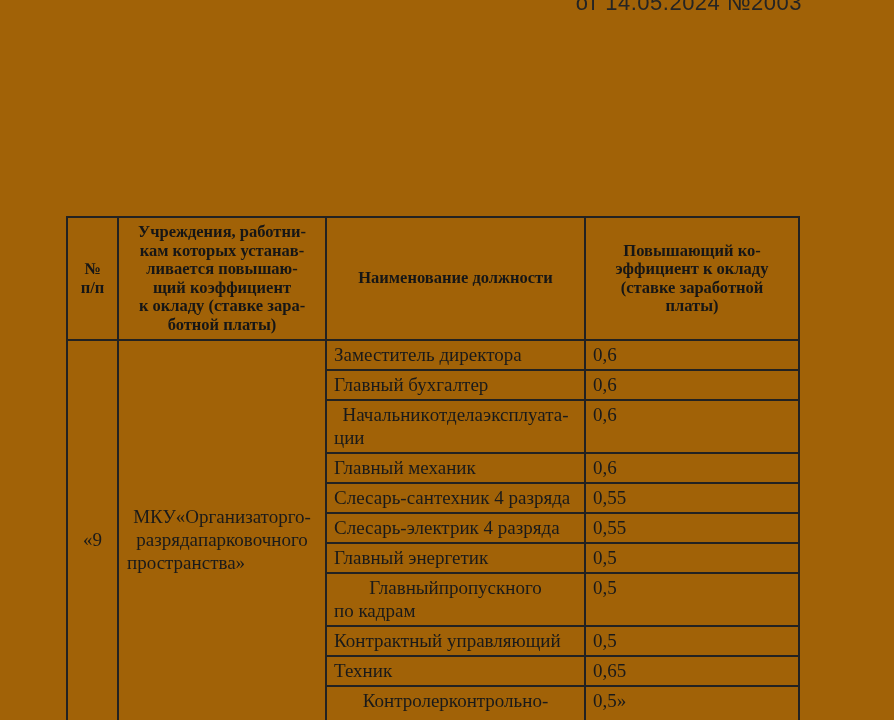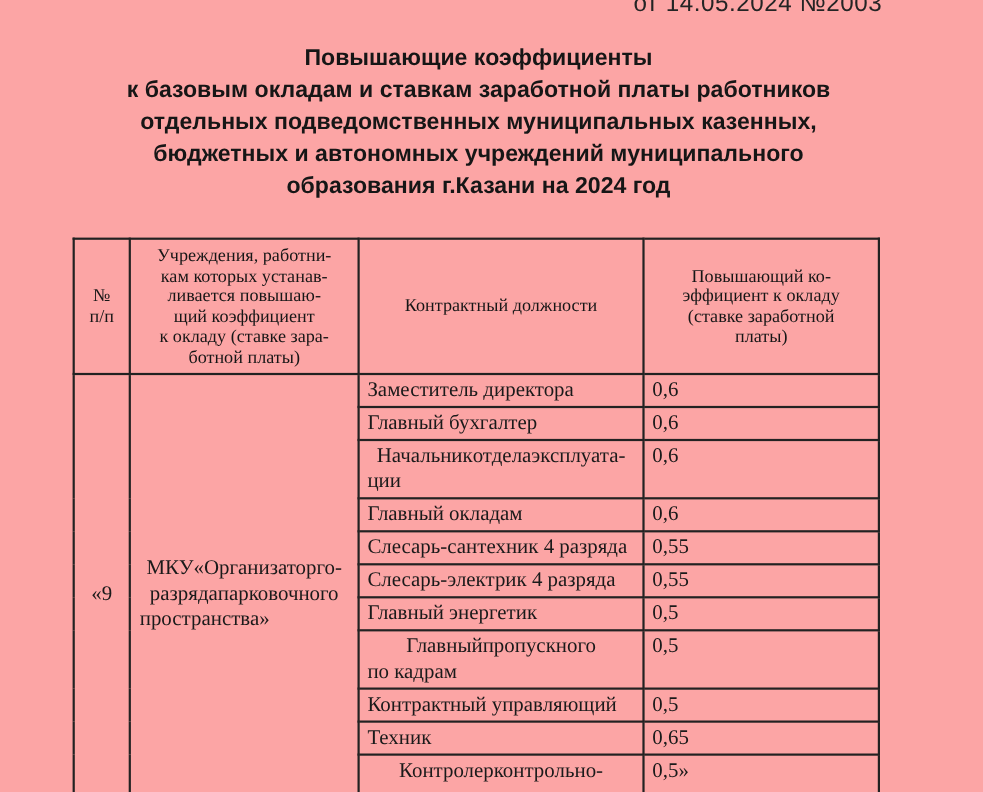--- a/index.html
+++ b/index.html
@@ -9,21 +9,21 @@
     height: 720px;
     background: #ffffff;
     overflow: hidden;
     font-family: "Liberation Serif", serif;
     color: #1a1a1a;
   }
   .page {
     position: relative;
     width: 894px;
     height: 720px;
-    background: #fca5a5;
+    background: #a16207;
   }
   .date-line {
     position: absolute;
     top: -10px;
     right: 92px;
     font-family: "Liberation Sans", sans-serif;
     font-size: 22px;
     font-weight: 400;
     letter-spacing: 0.5px;
     color: #242424;
@@ -48,21 +48,21 @@
     top: 216px;
     width: 732px;
     border-collapse: collapse;
     table-layout: fixed;
   }
   .coef-table th, .coef-table td {
     border: 2px solid #222222;
   }
   .coef-table th {
     font-family: "Liberation Serif", serif;
-    font-weight: 400;
+    font-weight: 700;
     font-size: 16.5px;
     line-height: 18.5px;
     text-align: center;
     vertical-align: middle;
     padding: 5px 4px;
     white-space: pre-line;
     height: 110px;
     color: #161616;
   }
   .coef-table td {
@@ -88,44 +88,39 @@
     justify-content: center;
   }
 </style>
 </head>
 <body>
 
 <div class="page">
 
   <div class="date-line">от 14.05.2024 №2003</div>
 
-  <div class="doc-title">Повышающие коэффициенты
-к базовым окладам и ставкам заработной платы работников
-отдельных подведомственных муниципальных казенных,
-бюджетных и автономных учреждений муниципального
-образования г.Казани на 2024 год</div>
 
   <table class="coef-table">
     <colgroup>
       <col style="width:51px">
       <col style="width:208px">
       <col style="width:259px">
       <col style="width:214px">
     </colgroup>
     <thead>
       <tr>
         <th>№
 п/п</th>
         <th>Учреждения, работни-
 кам которых устанав-
 ливается повышаю-
 щий коэффициент
 к окладу (ставке зара-
 ботной платы)</th>
-        <th>Контрактный должности</th>
+        <th>Наименование должности</th>
         <th>Повышающий ко-
 эффициент к окладу
 (ставке заработной
 платы)</th>
       </tr>
     </thead>
     <tbody>
         <tr>
           <td rowspan="11" class="cell-num">«9</td>
           <td rowspan="11" class="cell-org">
@@ -166,21 +161,21 @@
                 <span>эксплуата-</span>
               </div>
               <div>ции</div>
             </div>
           </td>
           <td class="cell-coef">0,6</td>
         </tr>
         <tr>
           <td class="cell-pos">
             <div>
-              <div>Главный окладам</div>
+              <div>Главный механик</div>
             </div>
           </td>
           <td class="cell-coef">0,6</td>
         </tr>
         <tr>
           <td class="cell-pos">
             <div>
               <div>Слесарь-сантехник 4 разряда</div>
             </div>
           </td>

